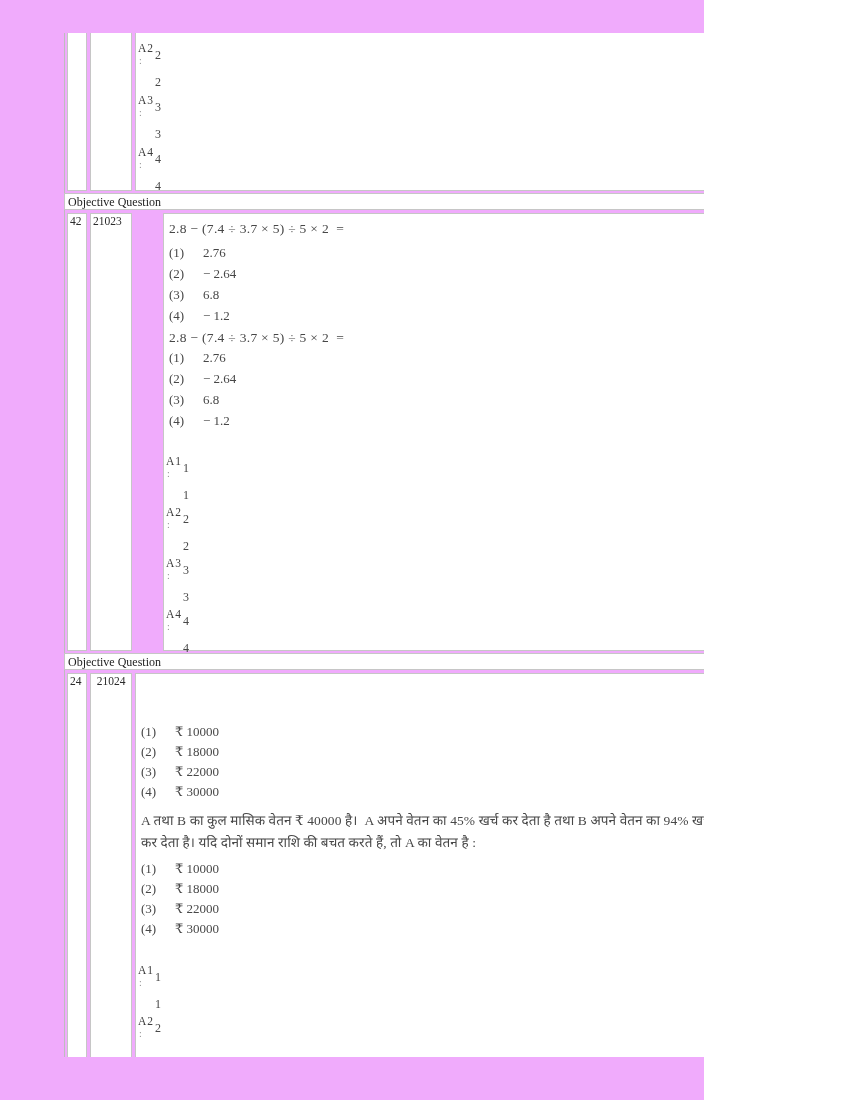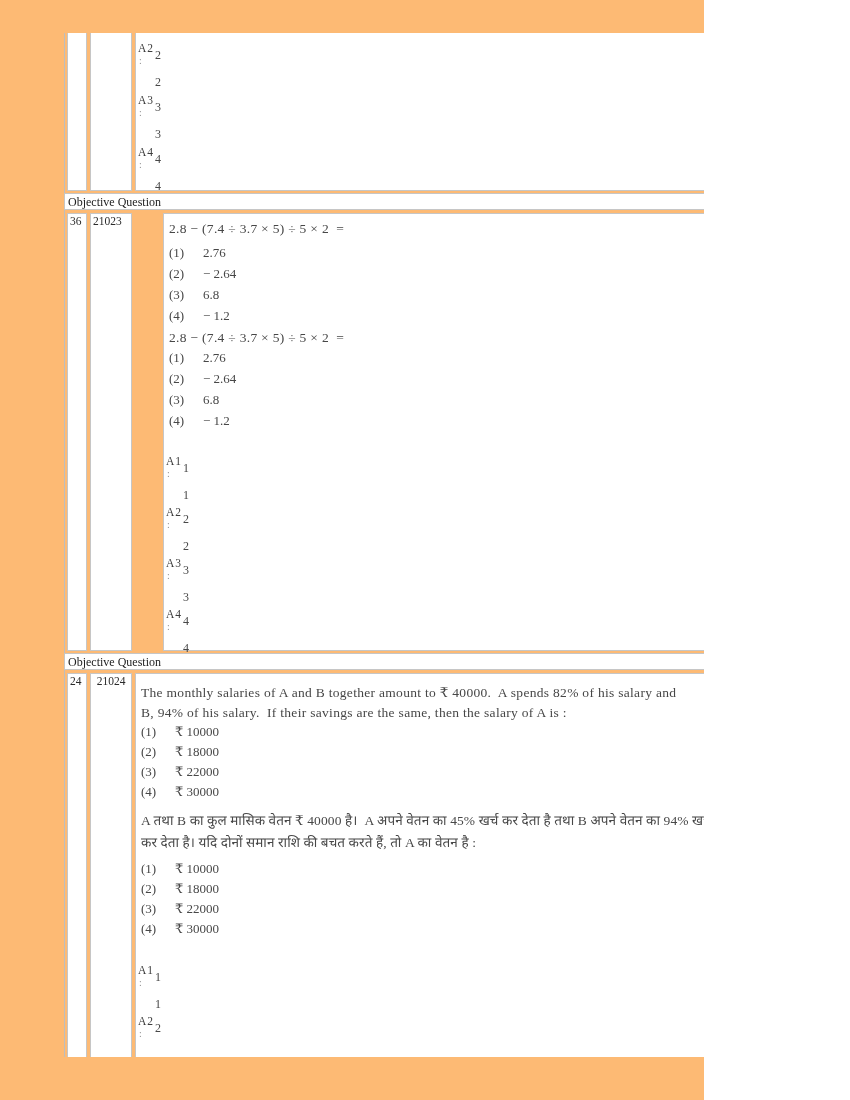--- a/index.html
+++ b/index.html
@@ -1,16 +1,16 @@
 <!DOCTYPE html>
 <html><head>
 <meta charset="utf-8">
 <style>
   html,body{margin:0;padding:0;background:#fff;}
-  .page{position:relative;width:704px;height:1100px;background:#fdba74;overflow:hidden;
+  .page{position:relative;width:704px;height:1100px;background:#f0abfc;overflow:hidden;
         font-family:"Liberation Serif","DejaVu Serif",serif;color:#3f3f3f;}
   .vline{position:absolute;width:0;border-left:1px solid #bdbdbd;}
   .cell{position:absolute;border:1px solid #c6c6c6;background:#fff;box-sizing:border-box;}
   .cut-top{border-top:none;}
   .cut-bottom{border-bottom:none;}
   .banner{position:absolute;border:1px solid #c6c6c6;background:#fff;box-sizing:border-box;
           font-size:12px;color:#222;padding:1px 3px;}
   .idtext{font-size:11.5px;color:#2a2a2a;padding:1px 2px;}
   .inner{position:absolute;left:0;top:0;right:0;bottom:0;}
   .stem{position:absolute;left:5px;font-size:13.5px;letter-spacing:0.3px;line-height:20px;
@@ -59,21 +59,21 @@
     </div>
   </div>
   <div class="cell cut-top" style="left:772px;top:33px;width:19px;height:158px;"></div>
   <div class="cell cut-top" style="left:793px;top:33px;width:65px;height:158px;"></div>
 
   <div class="banner" style="left:64px;top:193px;width:790px;height:17px;">
     <span>Objective Question</span>
   </div>
 
   <div class="cell idtext" style="left:67px;top:213px;width:20px;height:438px;">
-    <span>36</span>
+    <span>42</span>
   </div>
   <div class="cell idtext" style="left:90px;top:213px;width:42px;height:438px;">
     <span>21023</span>
   </div>
   <div class="cell" style="left:135px;top:213px;width:635px;height:438px;margin-left:28px;">
     <div class="inner">
       <div class="stem" style="top:5px;">2.8 − (7.4 ÷ 3.7 × 5) ÷ 5 × 2  =</div>
 
       <div class="opt" style="top:31px;"><span class="num">(1)</span><span>2.76</span></div>
       <div class="opt" style="top:52px;"><span class="num">(2)</span><span>− 2.64</span></div>
@@ -125,22 +125,20 @@
   </div>
 
   <div class="cell cut-bottom idtext" style="left:67px;top:673px;width:20px;height:384px;">
     <span>24</span>
   </div>
   <div class="cell cut-bottom idtext" style="left:90px;top:673px;width:42px;height:384px;text-align:center;">
     <span>21024</span>
   </div>
   <div class="cell cut-bottom" style="left:135px;top:673px;width:635px;height:384px;">
     <div class="inner">
-      <div class="stem" style="top:9px;width:615px;">The monthly salaries of A and B together amount to ₹ 40000.  A spends 82% of his salary and
-B, 94% of his salary.  If their savings are the same, then the salary of A is :</div>
 
       <div class="opt" style="top:50px;"><span class="num">(1)</span><span>₹ 10000</span></div>
       <div class="opt" style="top:70px;"><span class="num">(2)</span><span>₹ 18000</span></div>
       <div class="opt" style="top:90px;"><span class="num">(3)</span><span>₹ 22000</span></div>
       <div class="opt" style="top:110px;"><span class="num">(4)</span><span>₹ 30000</span></div>
 
       <div class="stem hi" style="top:136px;width:622px;">A तथा B का कुल मासिक वेतन ₹ 40000 है।  A अपने वेतन का 45% खर्च कर देता है तथा B अपने वेतन का 94% खर्च
 कर देता है। यदि दोनों समान राशि की बचत करते हैं, तो A का वेतन है :</div>
 
       <div class="opt" style="top:187px;"><span class="num">(1)</span><span>₹ 10000</span></div>

